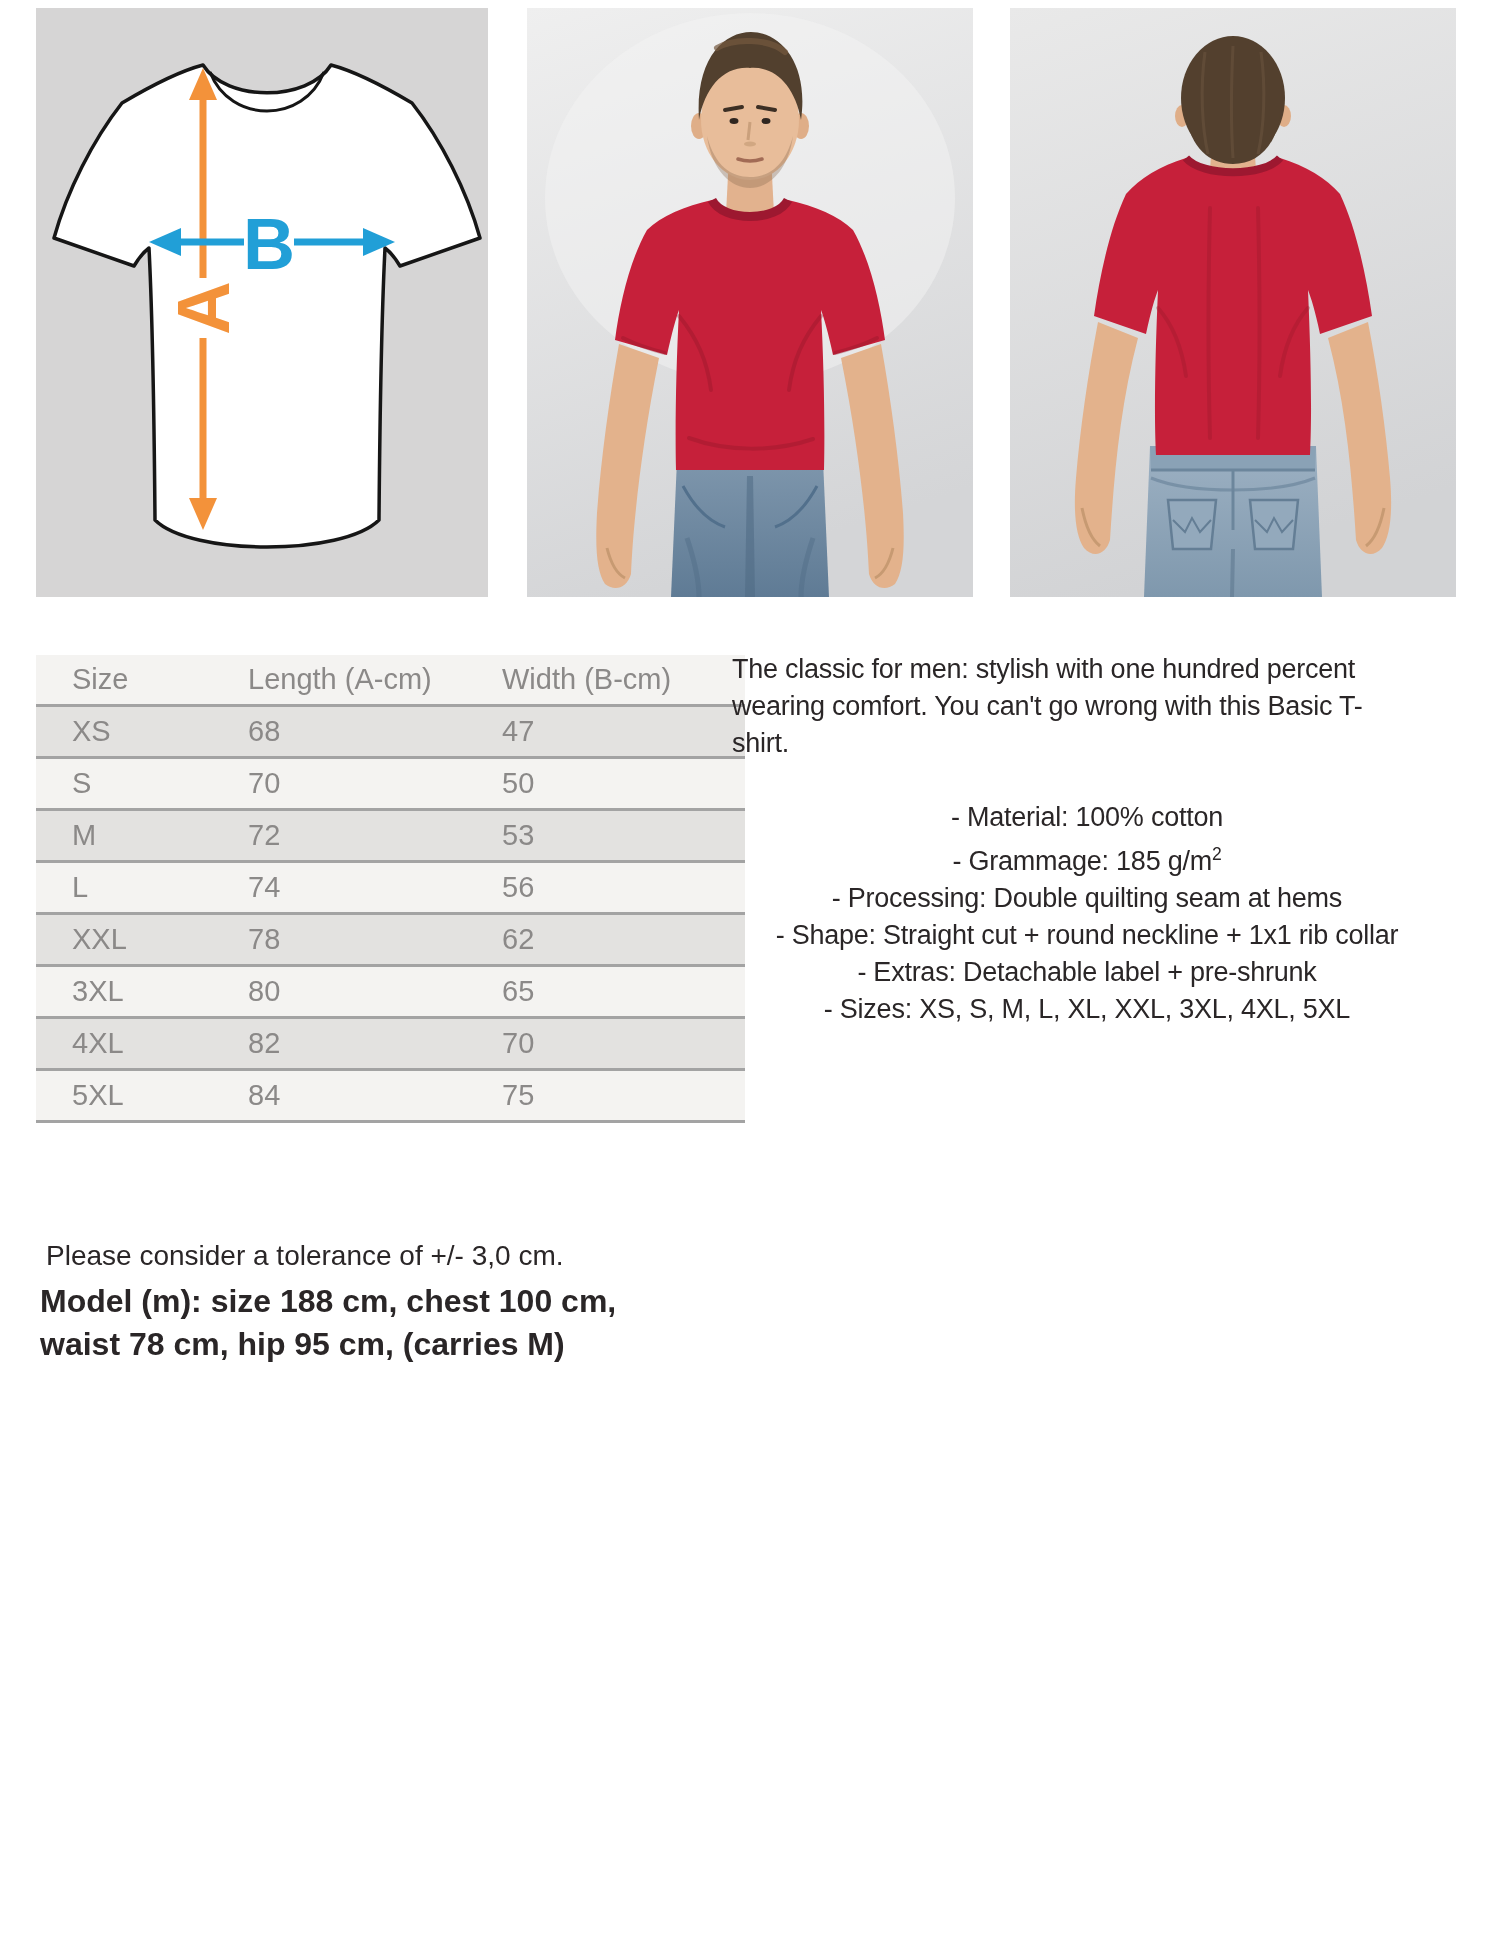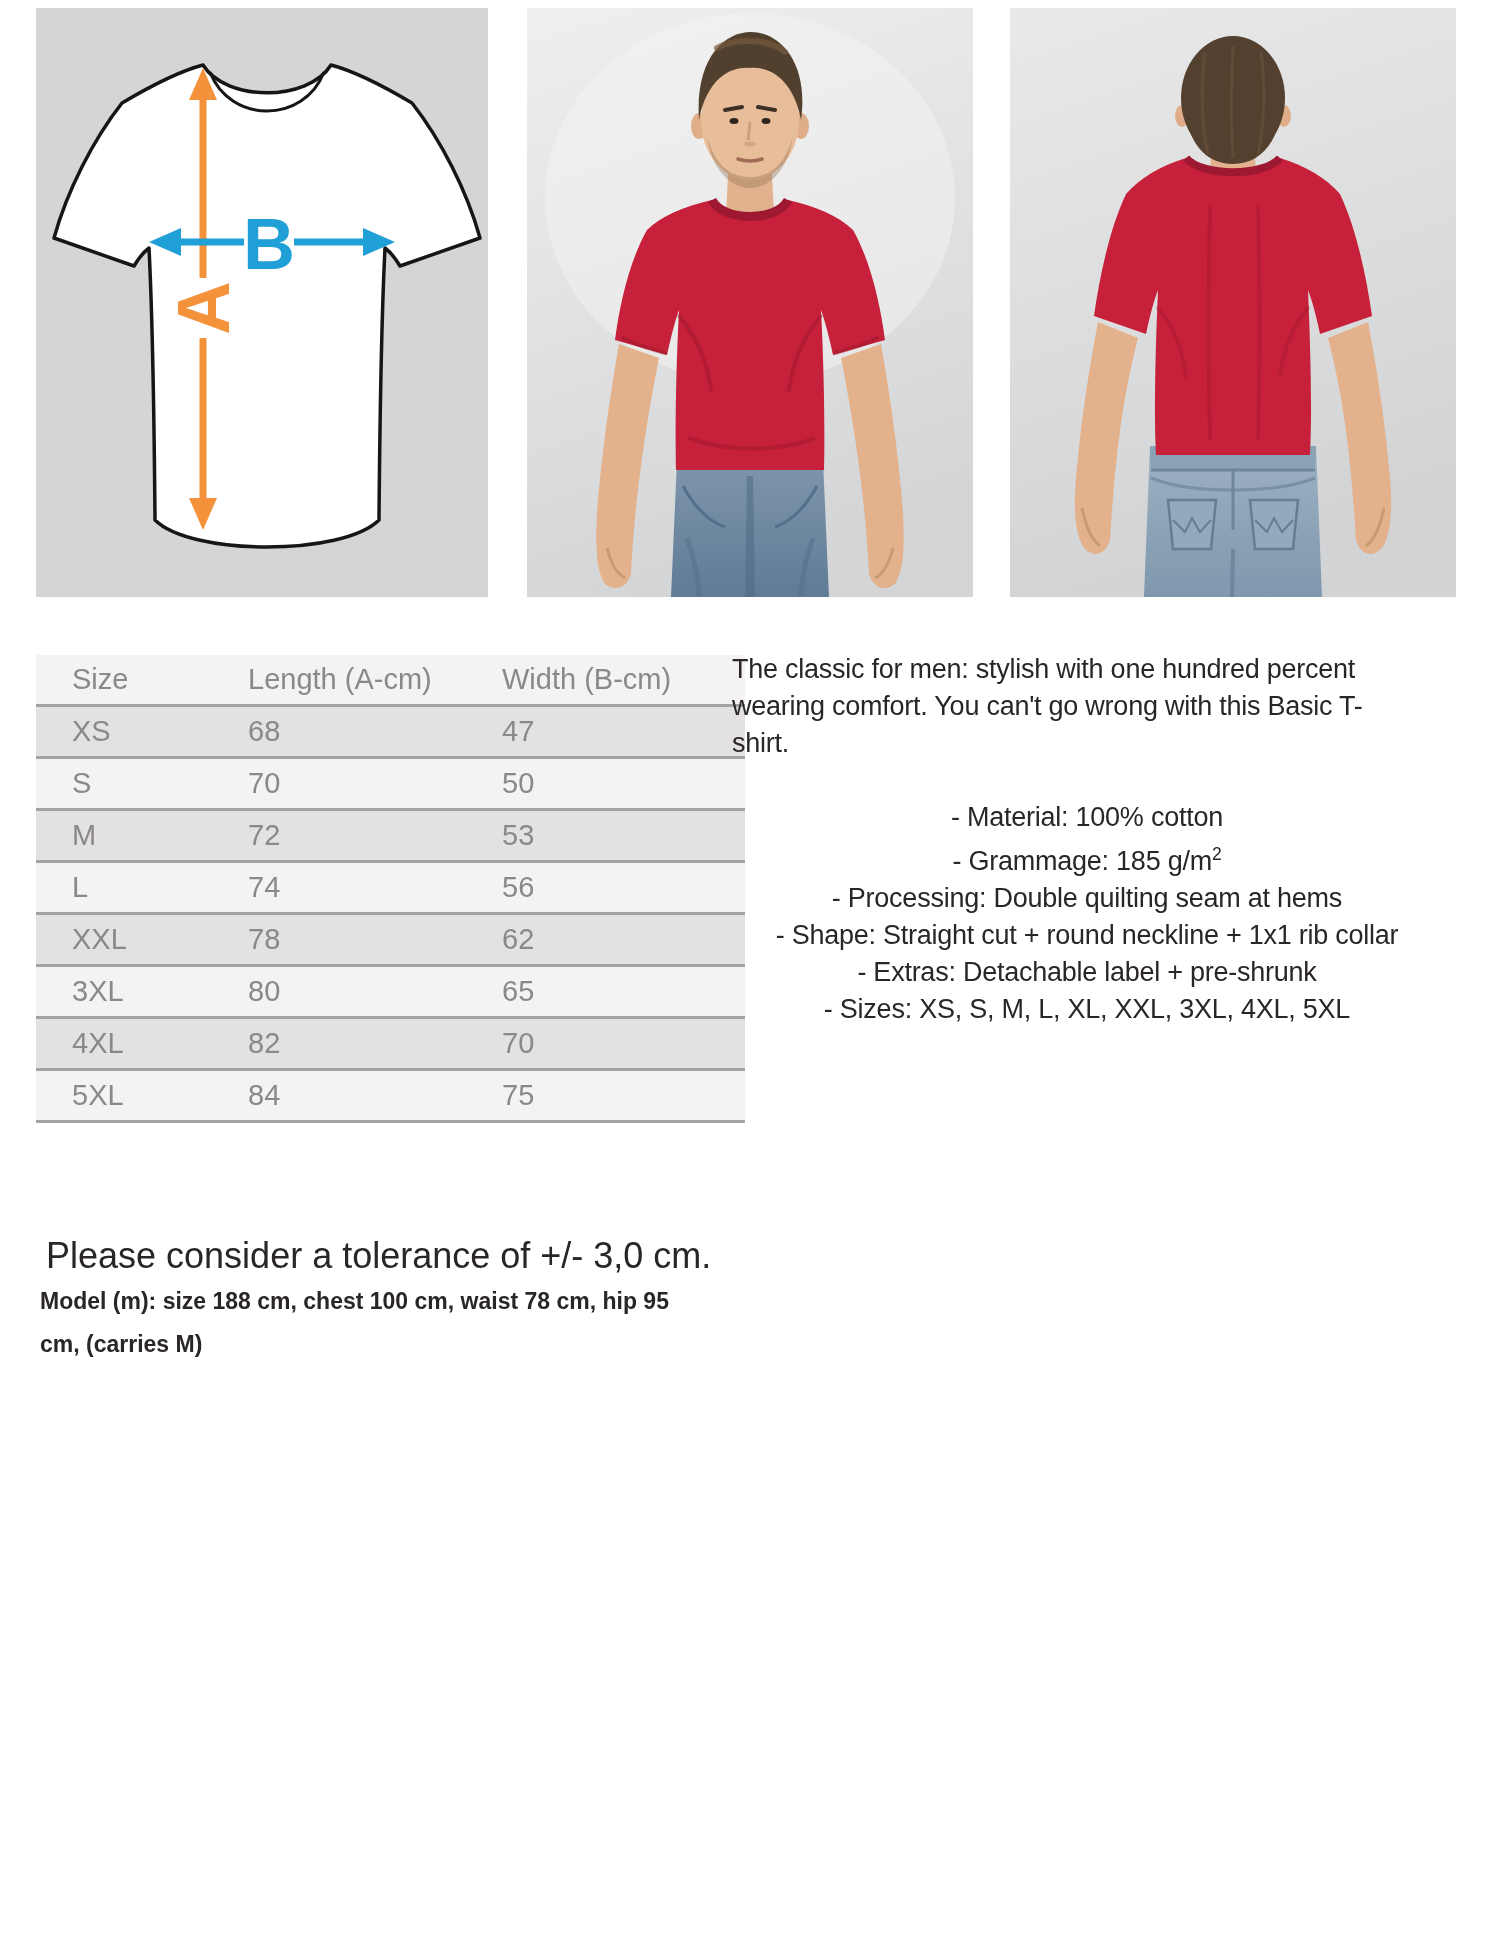--- a/index.html
+++ b/index.html
@@ -24,22 +24,22 @@
   table.size-table tbody tr:nth-child(even){background:var(--tbl-row-light);}
 
   .description{position:absolute;left:732px;top:651px;width:710px;color:var(--body-text);
        font-size:27px;line-height:37px;letter-spacing:-0.25px;}
   .description .intro{width:660px;margin:0 0 37px 0;}
   .description ul{list-style:none;margin:0;padding:0;text-align:center;}
   .description li{white-space:nowrap;}
   .description sup{font-size:0.65em;}
 
   .notes{position:absolute;left:40px;top:1238px;color:var(--body-text);}
-  .tolerance{font-size:36px;line-height:36px;margin:0;padding-left:6px;}
-  .model-info{font-size:23px;font-weight:bold;line-height:43px;width:655px;margin:6px 0 0 0;}
+  .tolerance{font-size:28px;line-height:36px;margin:0;padding-left:6px;}
+  .model-info{font-size:32px;font-weight:bold;line-height:43px;width:655px;margin:6px 0 0 0;}
 </style>
 </head>
 <body style="--arrow-a: #f3923a; --arrow-b: #219fd7; --diagram-bg: #d6d5d5; --shirt-red: #c6203a; --tbl-header-bg: #f4f3f1; --tbl-row-dark: #e3e2e0; --tbl-row-light: #f4f3f1; --tbl-text: #8b8988;">
 
 <div class="topbox" id="diagram-box">
   <svg width="452" height="589" viewBox="0 0 452 589">
 
     <path d="M167 57 C 148 62, 118 76, 86 95 C 57 132, 31 183, 18 230 L 98 258
          C 104 248, 109 243, 113 240 C 116 300, 118 390, 119 512
          C 155 548, 307 548, 343 512 C 344 390, 346 300, 349 240

